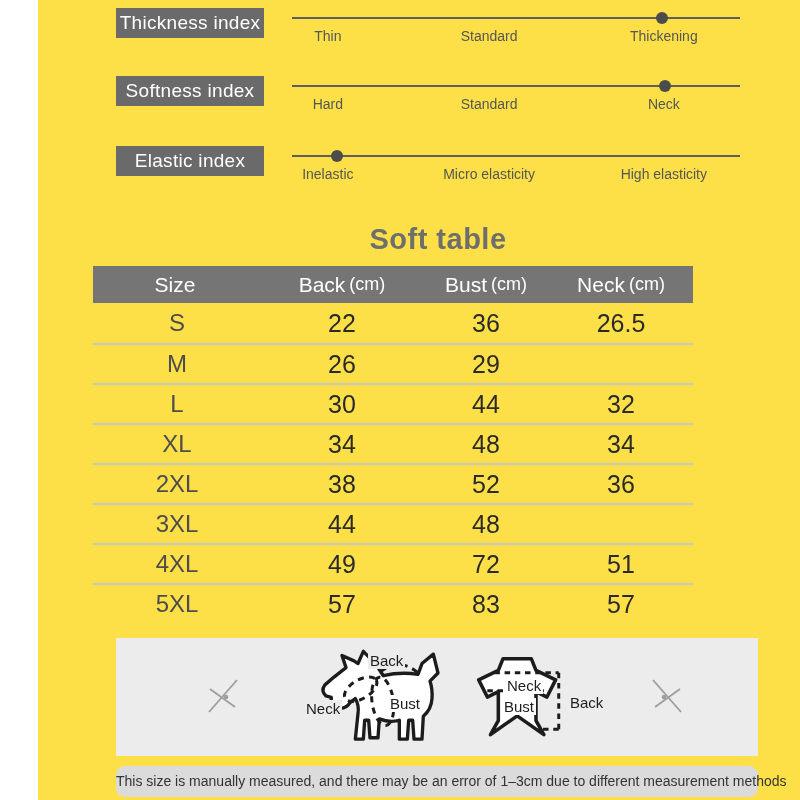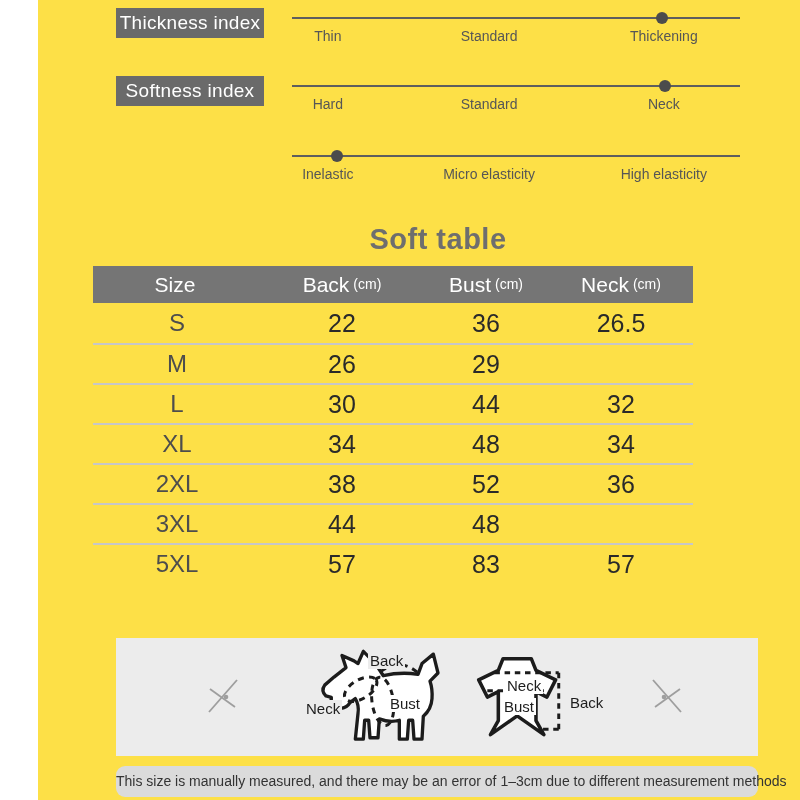--- a/index.html
+++ b/index.html
@@ -17,21 +17,21 @@
   .tick{position:absolute;top:27px;transform:translateX(-50%);font-size:14px;color:#565656;white-space:nowrap;}
   .tick-0{left:8%;} .tick-1{left:44%;} .tick-2{left:83%;}
 
   
   .size-title{position:absolute;top:223px;left:0;width:100%;text-align:center;
               font-size:29px;font-weight:bold;color:#6e6e6e;letter-spacing:.5px;}
   .size-table{position:absolute;left:55px;top:266px;width:600px;}
   .thead{display:grid;grid-template-columns:28% 27% 21% 24%;height:37px;background:#757575;}
   .th{display:flex;align-items:center;justify-content:center;color:#fff;font-size:21px;
       line-height:37px;}
-  .unit{font-size:14px;margin-left:4px;}
+  .unit{font-size:18px;margin-left:4px;}
   .tr{display:grid;grid-template-columns:28% 27% 21% 24%;height:40px;box-sizing:border-box;}
   .tr + .tr{border-top:2px solid #c7c7c7;}
   .td{align-self:center;text-align:center;font-size:25px;color:#2a2a2a;}
   .size-col{color:#4d4d4d;font-size:24px;}
 
   
   .panel{position:absolute;left:78px;top:638px;width:642px;height:118px;background:#ececec;}
   .mark{position:absolute;top:36px;width:40px;height:44px;}
   .mark-left{left:88px;} .mark-right{left:530px;}
   .dog-svg{position:absolute;left:198px;top:8px;width:140px;height:108px;}
@@ -63,20 +63,21 @@
        <div class="index-label">Softness index</div>
        <div class="slider">
          <div class="track"></div>
          <div class="dot" style="left:83.3%"></div>
          <span class="tick tick-0">Hard</span>
          <span class="tick tick-1">Standard</span>
          <span class="tick tick-2">Neck</span>
        </div>
      </div>
       <div class="index-row" style="top:139px">
+       <div class="index-label">Elastic index</div>
        <div class="slider">
          <div class="track"></div>
          <div class="dot" style="left:10%"></div>
          <span class="tick tick-0">Inelastic</span>
          <span class="tick tick-1">Micro elasticity</span>
          <span class="tick tick-2">High elasticity</span>
        </div>
      </div>
     </div>
 
@@ -128,20 +129,26 @@
         <div class="tr">
           <div class="td size-col">2XL</div>
           <div class="td num-col">38</div>
           <div class="td num-col">52</div>
           <div class="td num-col">36</div>
         </div>
         <div class="tr">
           <div class="td size-col">3XL</div>
           <div class="td num-col">44</div>
           <div class="td num-col">48</div>
+        </div>
+        <div class="tr">
+          <div class="td size-col">4XL</div>
+          <div class="td num-col">49</div>
+          <div class="td num-col">72</div>
+          <div class="td num-col">51</div>
         </div>
         <div class="tr">
           <div class="td size-col">5XL</div>
           <div class="td num-col">57</div>
           <div class="td num-col">83</div>
           <div class="td num-col">57</div>
         </div>
       </div>
   </div>
 

